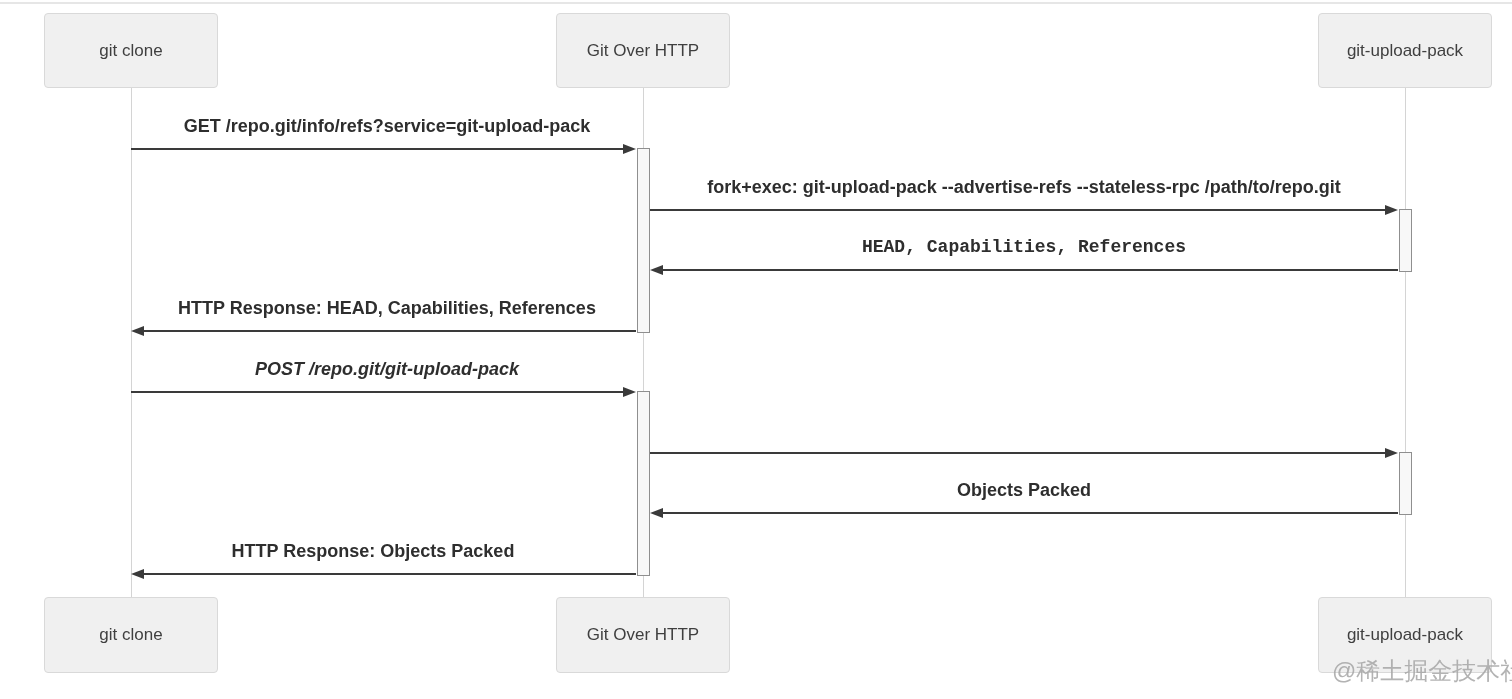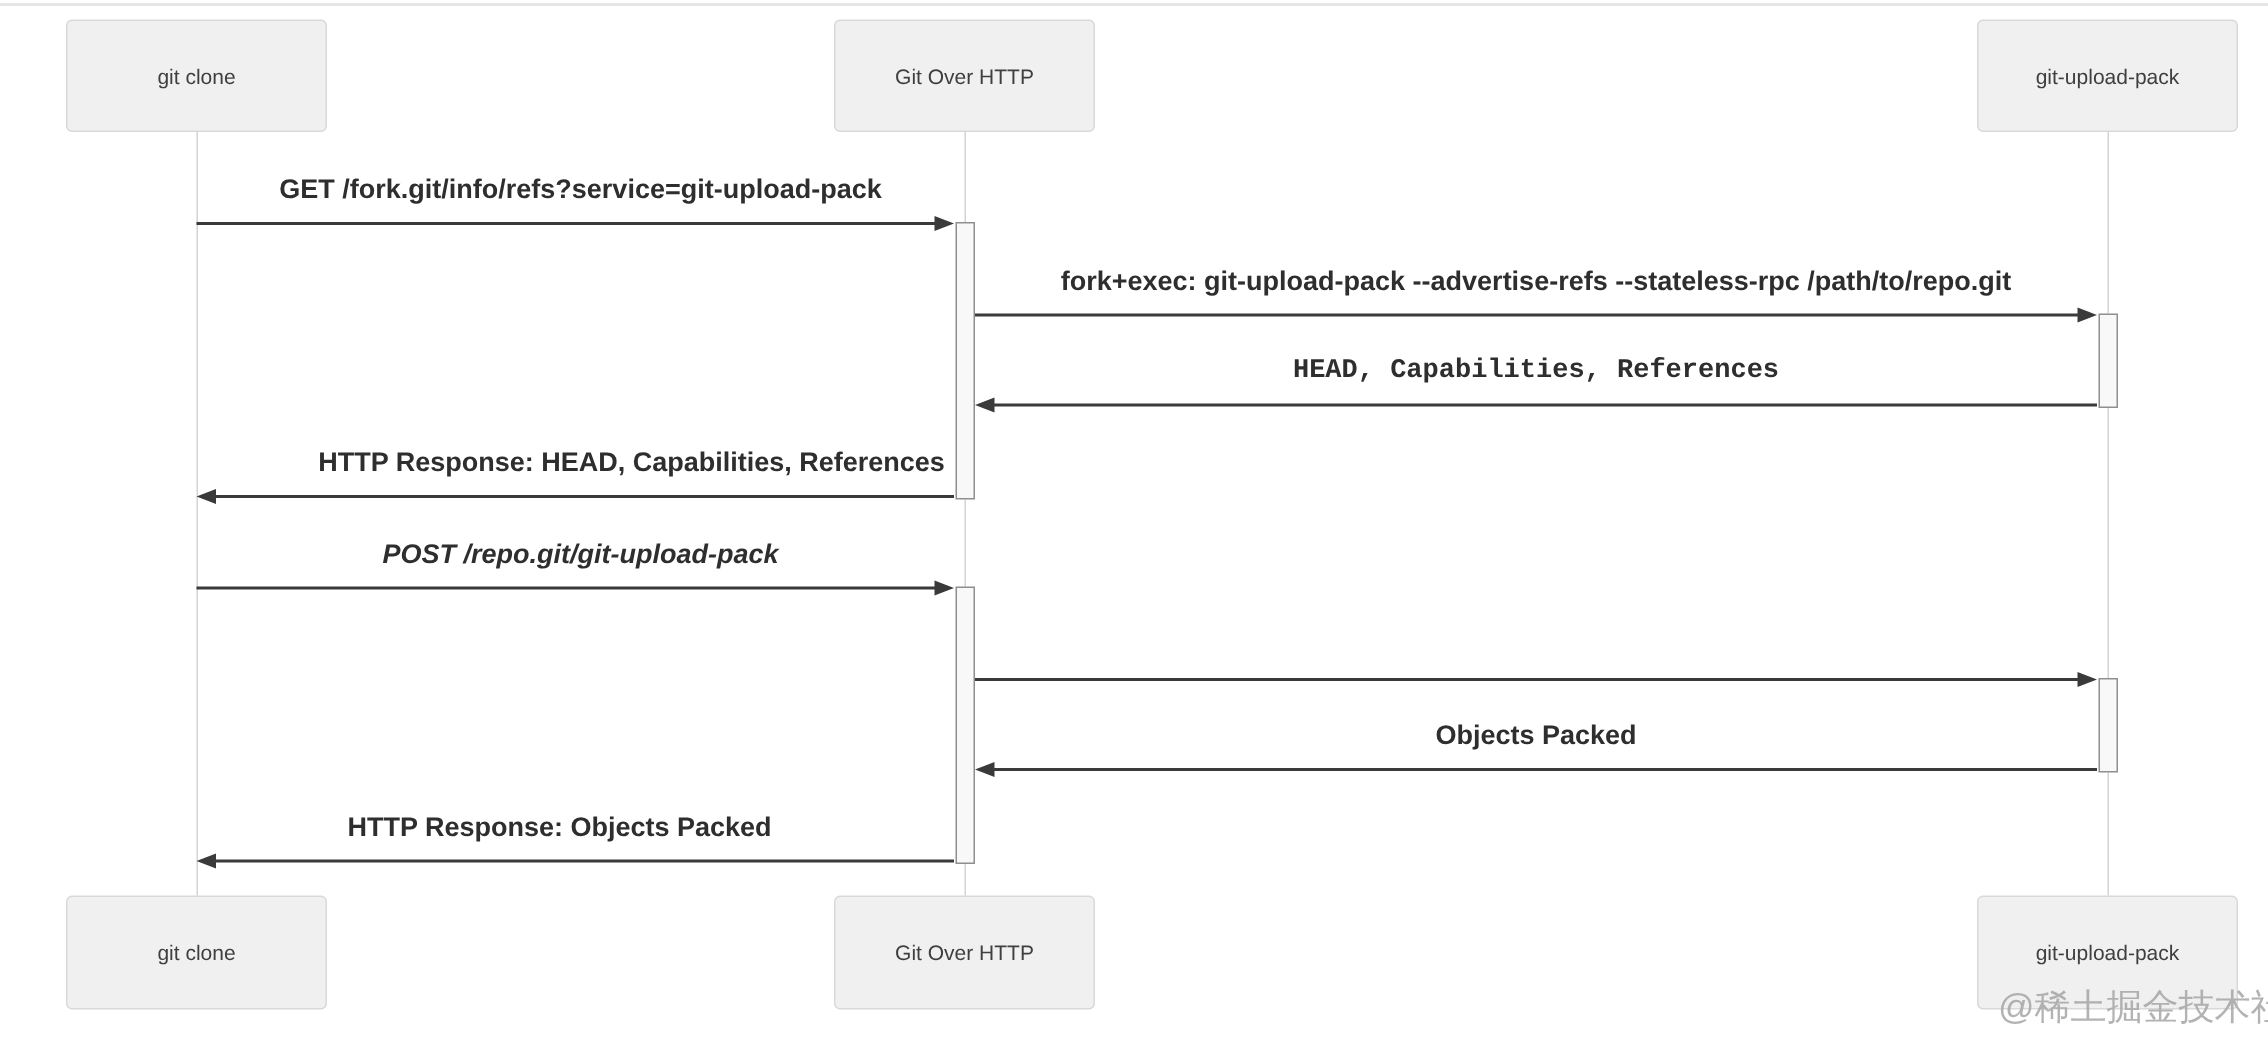--- a/index.html
+++ b/index.html
@@ -28,21 +28,21 @@
   }
   .diagram{position:absolute;inset:0;}
   .actor-box{
     position:absolute;
     width:174px;height:75px;
     background:var(--box-bg);
     border:1px solid var(--box-border);
     border-radius:4px;
     box-sizing:border-box;
     display:flex;align-items:center;justify-content:center;
-    font-size:14px;color:var(--text);
+    font-size:17px;color:var(--text);
   }
   .lifeline{
     position:absolute;width:1px;background:var(--lifeline);
   }
   .activation{
     position:absolute;width:13px;
     background:var(--activation-bg);
     border:1px solid var(--activation-border);
     box-sizing:border-box;
   }
@@ -81,30 +81,30 @@
   <div class="diagram" id="diagram">
       <div class="lifeline" style="left: 130.5px; top: 88px; height: 509px;"></div>
       <div class="lifeline" style="left: 642.5px; top: 88px; height: 509px;"></div>
       <div class="lifeline" style="left: 1404.5px; top: 88px; height: 509px;"></div>
       <div class="activation" style="left: 637px; top: 148px; height: 185px;"></div>
       <div class="activation" style="left: 1399px; top: 209px; height: 63px;"></div>
       <div class="activation" style="left: 637px; top: 391px; height: 185px;"></div>
       <div class="activation" style="left: 1399px; top: 452px; height: 63px;"></div>
       <div class="msg-line" style="left: 131px; top: 148px; width: 494px;"></div>
       <div class="msg-head right" style="left: 623px; top: 144px;"></div>
-      <div class="msg-label" style="left: 387px; top: 115px;">GET /fork.git/info/refs?service=git-upload-pack</div>
+      <div class="msg-label" style="left: 387px; top: 115px;">GET /repo.git/info/refs?service=git-upload-pack</div>
       <div class="msg-line" style="left: 650px; top: 209px; width: 737px;"></div>
       <div class="msg-head right" style="left: 1385px; top: 205px;"></div>
       <div class="msg-label" style="left: 1024px; top: 176px;">fork+exec: git-upload-pack --advertise-refs --stateless-rpc /path/to/repo.git</div>
       <div class="msg-line" style="left: 661px; top: 269px; width: 737px;"></div>
       <div class="msg-head left" style="left: 650px; top: 265px;"></div>
       <div class="msg-label" style="left: 1024px; top: 236px; font-family: Liberation Mono, monospace;">HEAD, Capabilities, References</div>
       <div class="msg-line" style="left: 142px; top: 330px; width: 494px;"></div>
       <div class="msg-head left" style="left: 131px; top: 326px;"></div>
-      <div class="msg-label" style="left: 387px; top: 297px; margin-left: 34px;">HTTP Response: HEAD, Capabilities, References</div>
+      <div class="msg-label" style="left: 387px; top: 297px;">HTTP Response: HEAD, Capabilities, References</div>
       <div class="msg-line" style="left: 131px; top: 391px; width: 494px;"></div>
       <div class="msg-head right" style="left: 623px; top: 387px;"></div>
       <div class="msg-label" style="left: 387px; top: 358px; font-style: italic;">POST /repo.git/git-upload-pack</div>
       <div class="msg-line" style="left: 650px; top: 452px; width: 737px;"></div>
       <div class="msg-head right" style="left: 1385px; top: 448px;"></div>
       <div class="msg-line" style="left: 661px; top: 512px; width: 737px;"></div>
       <div class="msg-head left" style="left: 650px; top: 508px;"></div>
       <div class="msg-label" style="left: 1024px; top: 479px;">Objects Packed</div>
       <div class="msg-line" style="left: 142px; top: 573px; width: 494px;"></div>
       <div class="msg-head left" style="left: 131px; top: 569px;"></div>

